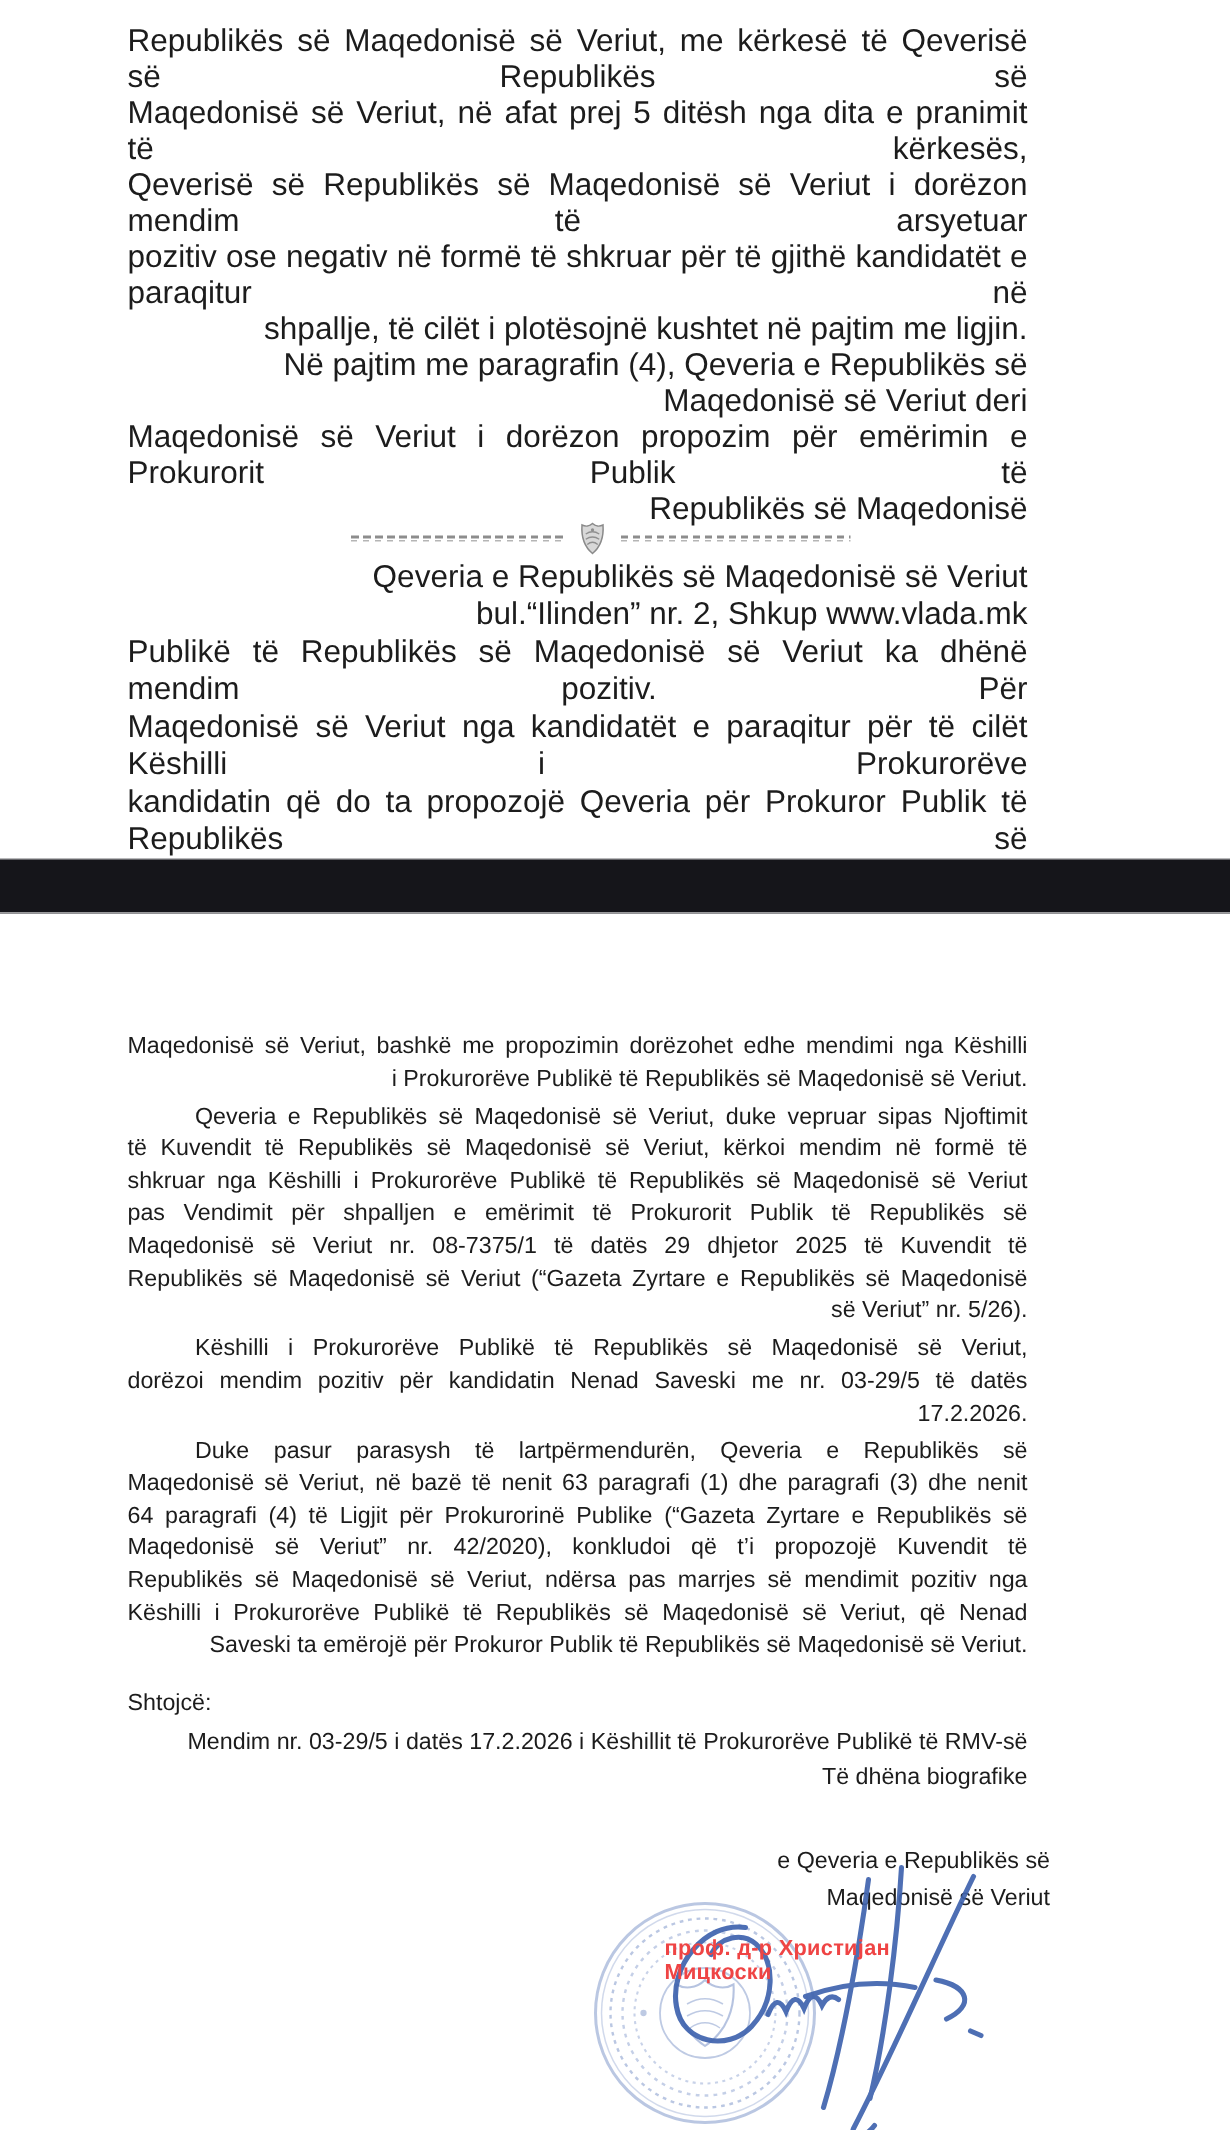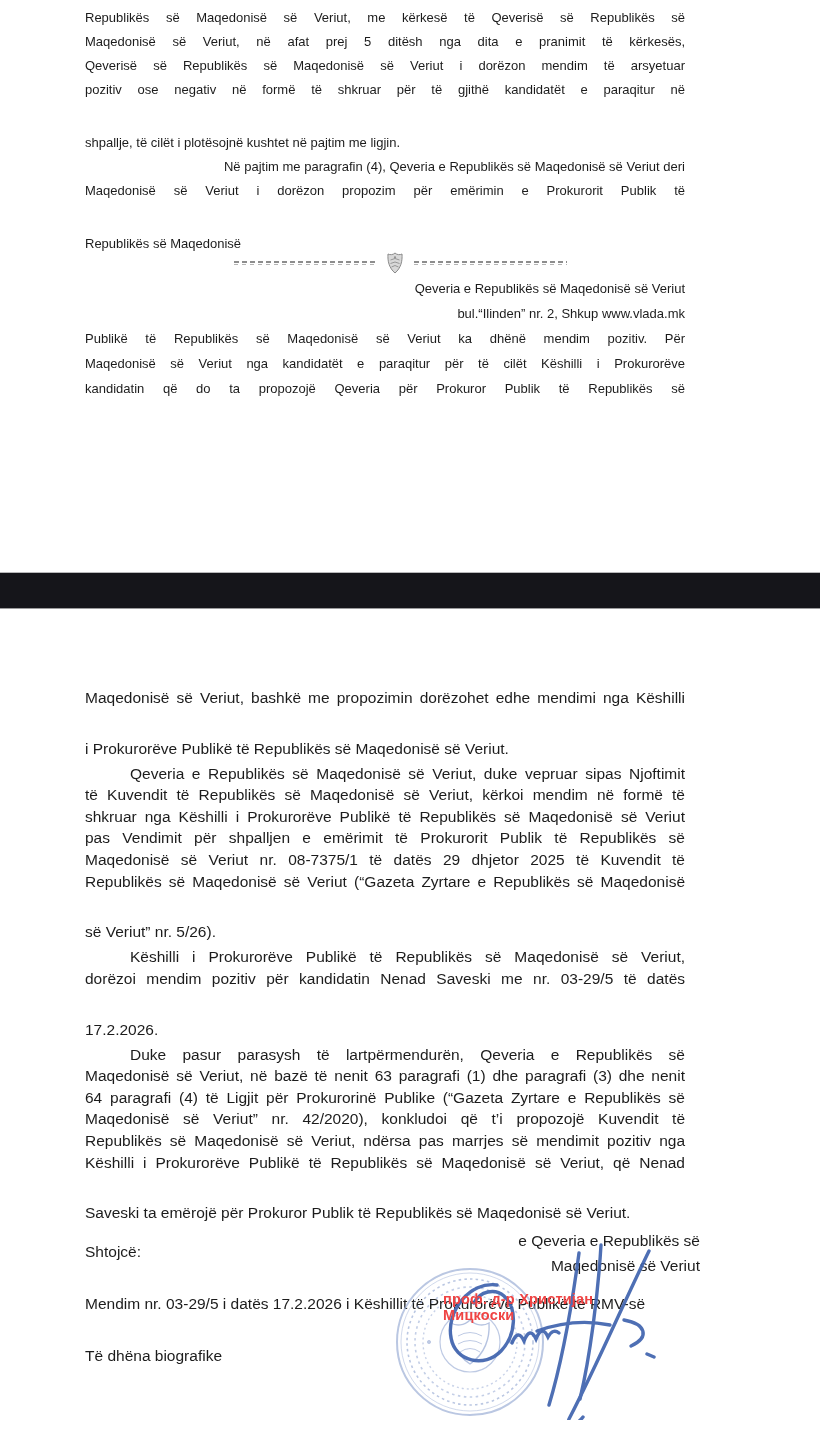--- a/index.html
+++ b/index.html
@@ -6,26 +6,26 @@
   body{
     width:820px;height:1431px;position:relative;overflow:hidden;
     background:#ffffff;
     font-family:"Liberation Sans","DejaVu Sans",sans-serif;
     color:#1c1c1c;
     -webkit-font-smoothing:antialiased;
   }
   .page{position:absolute;inset:0;}
   
   .sec{position:absolute;left:85px;width:600px;}
-  .sec1{top:6px;font-size:13px;line-height:24px;}
+  .sec1{top:16px;font-size:21px;line-height:24px;}
   .sec2{top:687px;font-size:15.5px;line-height:21.6px;}
   .line{white-space:normal;}
   .line.j{text-align:justify;text-align-last:justify;}
   .line.c{text-align:right;}
-  .line.l{text-align:left;margin-top:29px;}
+  .line.l{text-align:right;}
   .para{margin:0;}
   .sec2 .para{margin-top:3.5px;}
   .sec2 .para:first-child{margin-top:0;}
   .para.indent .line:first-child{text-indent:45px;}
   .hdr{line-height:25px;}
   .p4{line-height:25px;}
   
   .divider{
     height:22px;margin-top:-4px;margin-bottom:2px;
     display:flex;align-items:center;justify-content:center;
@@ -40,21 +40,21 @@
   .rule.left{width:142px;}
   .rule.right{width:153px;}
   
   .band{
     position:absolute;left:0;top:572px;width:820px;height:37px;
     border-top:1px solid #b8b8ba;border-bottom:1px solid #9b9b9d;
     box-sizing:border-box;
   }
   
   .attach{margin-top:16px;line-height:23px;}
-  .attach .label{margin-bottom:19px;}
+  .attach .label{margin-bottom:3px;}
   
   .sigblock{
     position:absolute;left:420px;top:1228px;width:280px;
     font-size:15.5px;line-height:25px;text-align:center;
   }
   .signer{
     position:absolute;left:443px;top:1291px;width:210px;
     font-size:14.5px;font-weight:700;color:#ef4444;text-align:left;
     letter-spacing:0.2px;z-index:3;
   }

